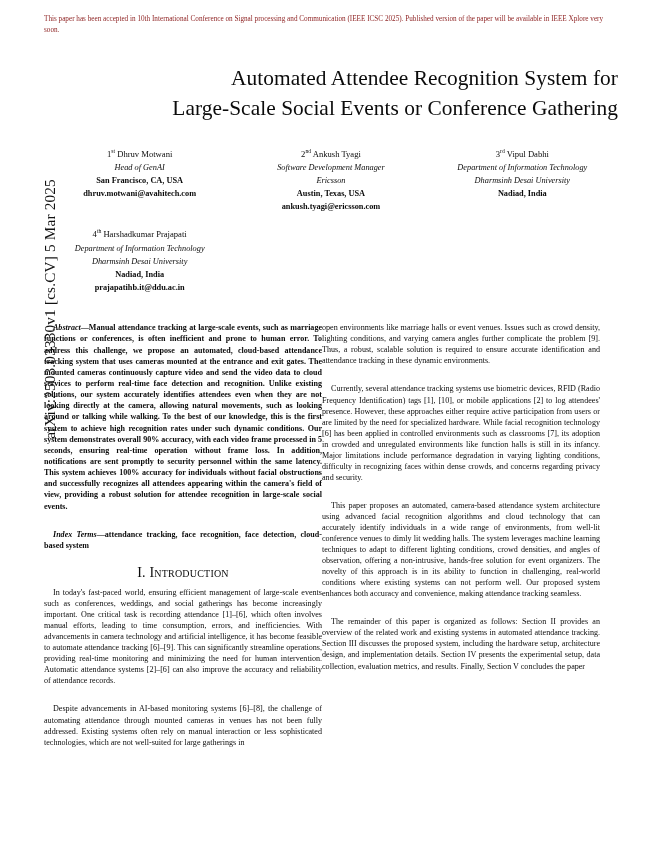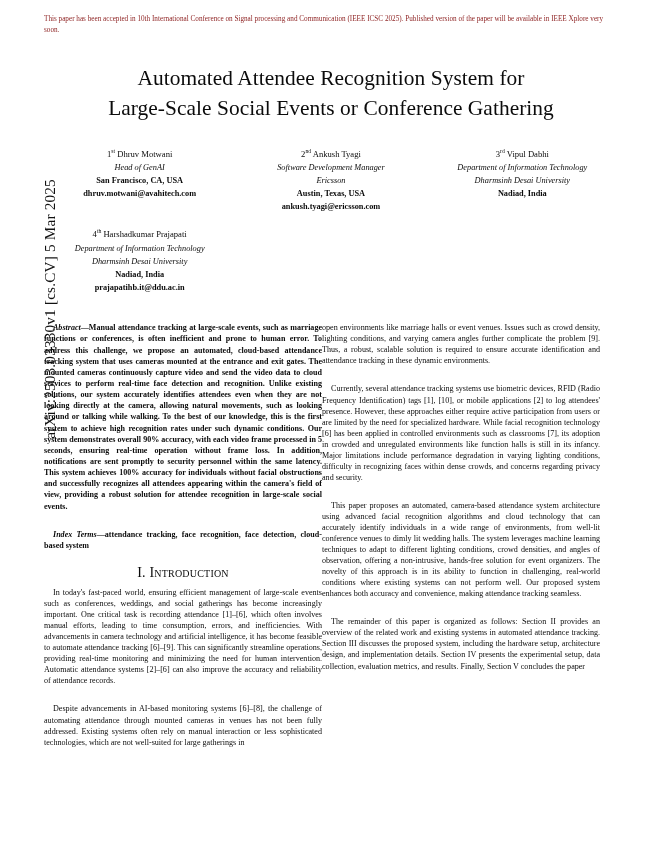--- a/index.html
+++ b/index.html
@@ -52,21 +52,21 @@
   }
 
   .paper-title {
     margin-top: 27px;
     text-align: center;
     font-size: 21.4px;
     line-height: 1.42;
     font-weight: normal;
     letter-spacing: 0.05px;
   }
-  .paper-title .tline { display: block; }
+  .paper-title .tline { display: block; text-align: right; }
 
   
   .authors-row {
     display: flex;
     margin-top: 23px;
     width: 574px;
   }
   .author {
     flex: 1 1 0;
     text-align: center;

